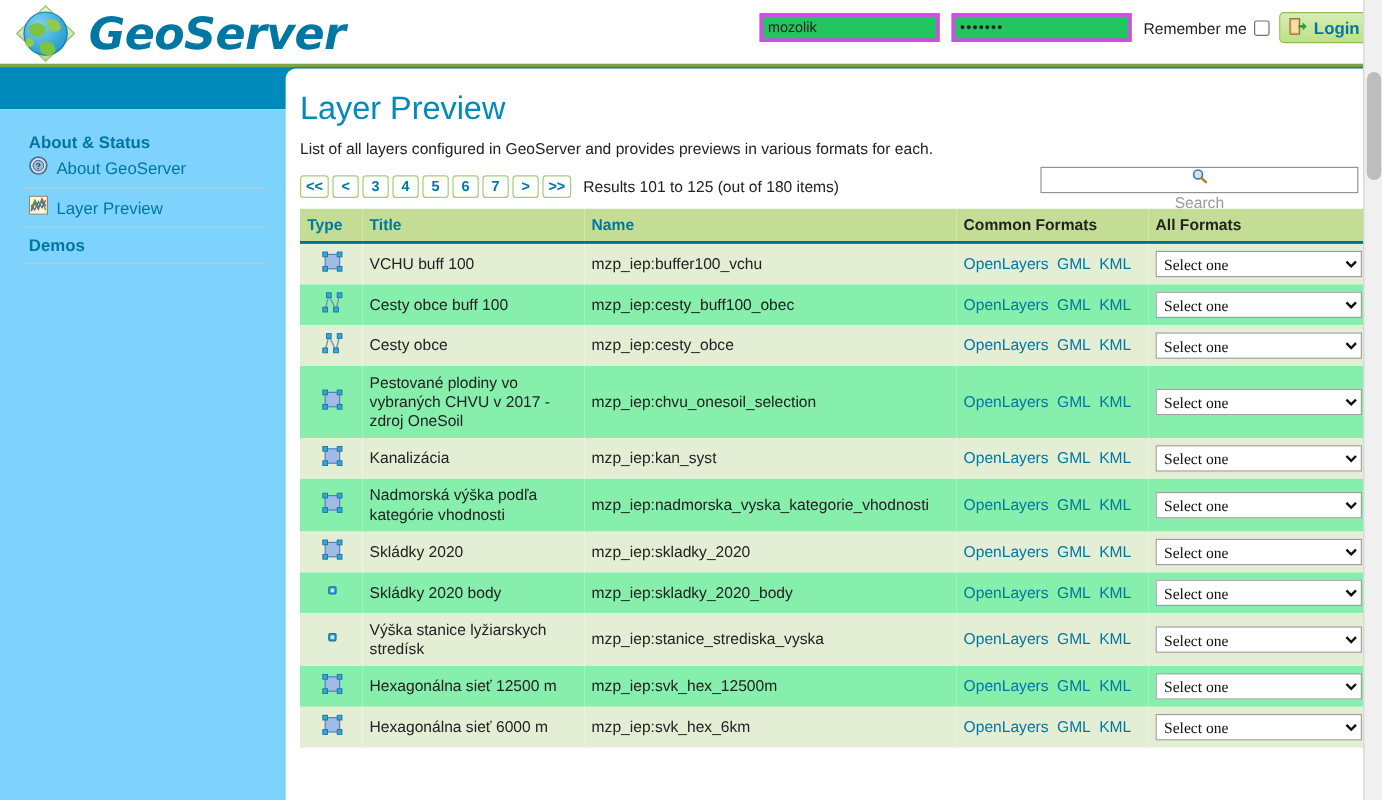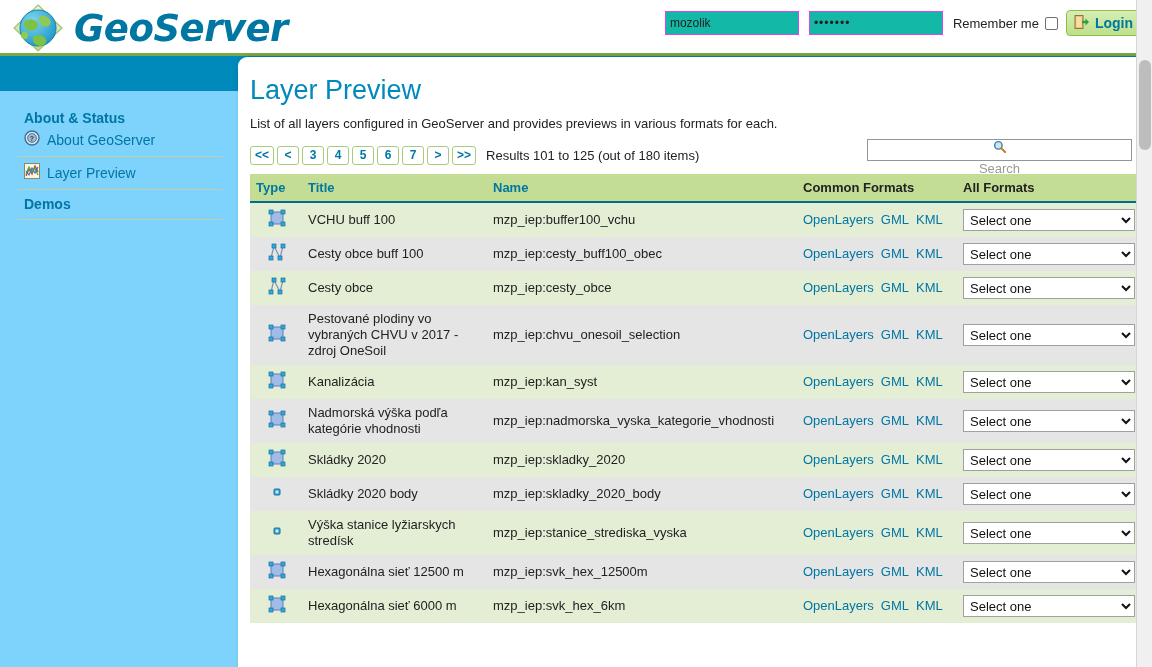--- a/index.html
+++ b/index.html
@@ -53,23 +53,23 @@
   #login-form {
     position: absolute;
     right: 8px; top: 8px;
     display: flex;
     align-items: center;
     gap: 0px;
     height: 30px;
   }
   .login-input {
     height: 24px;
-    width: 134px;
-    border: 1px solid #d946ef;
-    background: #14b8a6;
+    width: 150px;
+    border: 3px solid #d946ef;
+    background: #22c55e;
     font-family: "Liberation Sans", sans-serif;
     font-size: 12px;
     color: #222;
     padding: 0 4px;
     outline: none;
     margin-right: 10px;
   }
   #login-input-password { letter-spacing: 1px; }
   #remember-label {
     font-size: 13px;
@@ -249,38 +249,38 @@
   col.c-af    { width: 185px; }
 
   #layer-table tbody td {
     font-size: 13px;
     color: #222;
     padding: 6px 4px 6px 6px;
     vertical-align: middle;
     line-height: 16px;
   }
   tr.row-alt td { background: #e4eed5; }
-  tr.row-norm td { background: #e5e5e5; }
+  tr.row-norm td { background: #86efac; }
 
   td.cell-type { text-align: center; padding-left: 0; padding-right: 0; }
   td.cell-name { white-space: nowrap; }
   td.cell-formats { white-space: nowrap; }
   .fmt-link {
     color: #0076a3;
     text-decoration: none;
     cursor: pointer;
     margin-right: 7px;
     font-size: 13px;
   }
   .fmt-link:last-child { margin-right: 0; }
 
   select.all-formats {
     width: 172px;
     height: 22px;
-    font-family: Liberation Sans, sans-serif;
+    font-family: Liberation Serif, serif;
     font-size: 13px;
     color: #111;
     border: 1px solid #a0a0a0;
     background: #ffffff;
     padding: 1px 2px;
   }
 
   
   #scrollbar-track {
     position: absolute;

